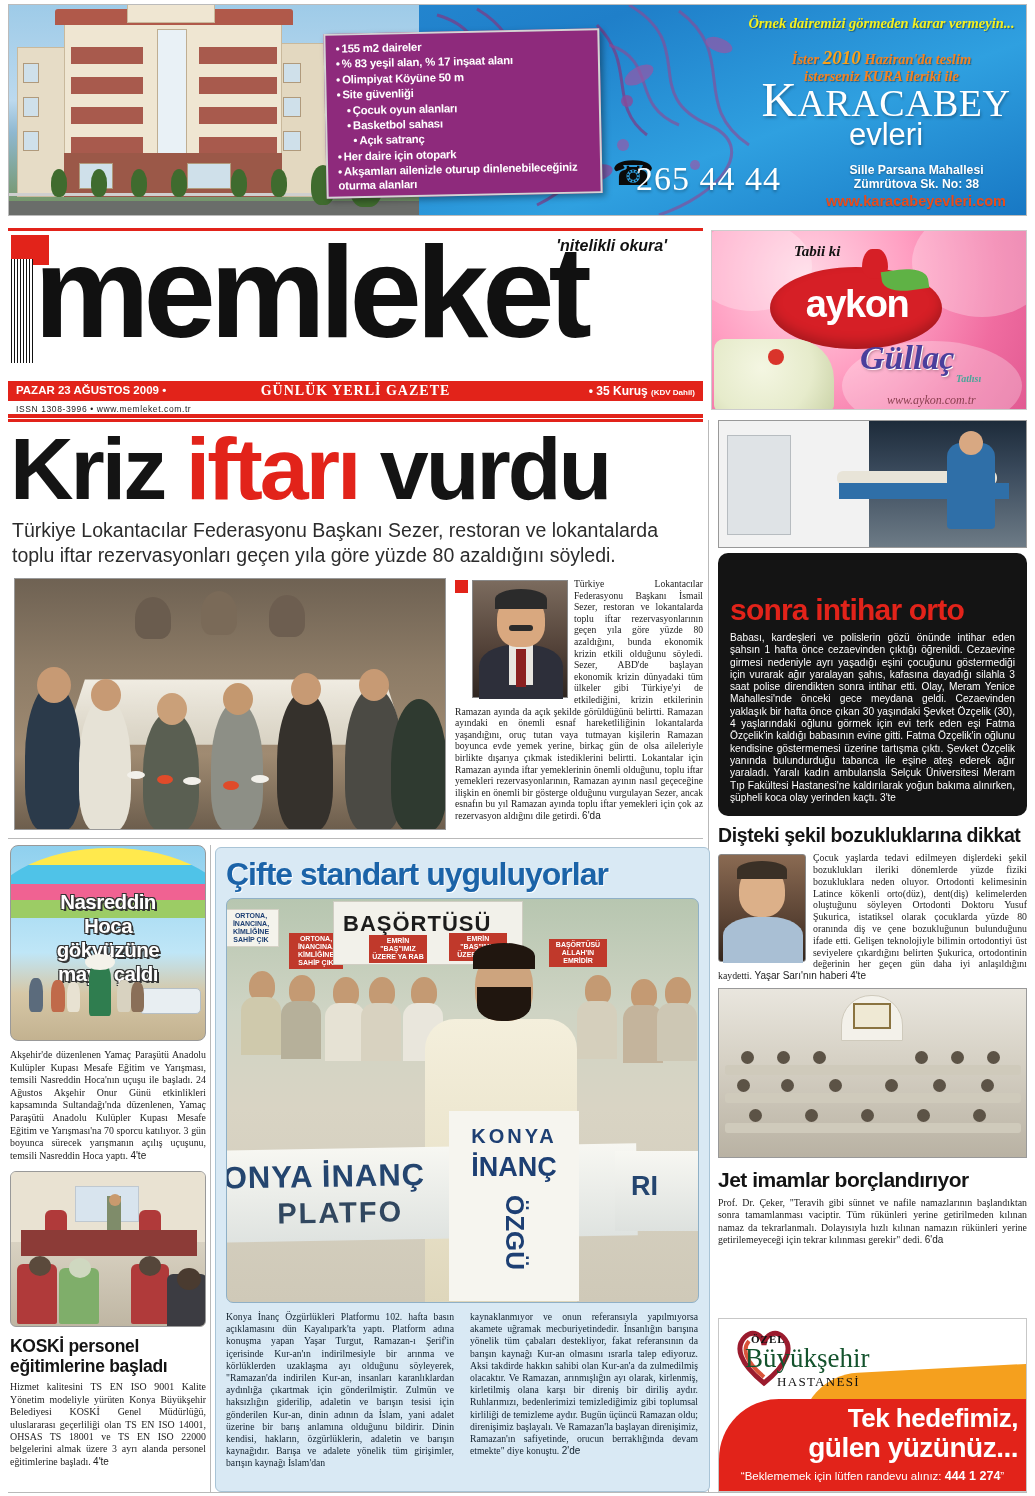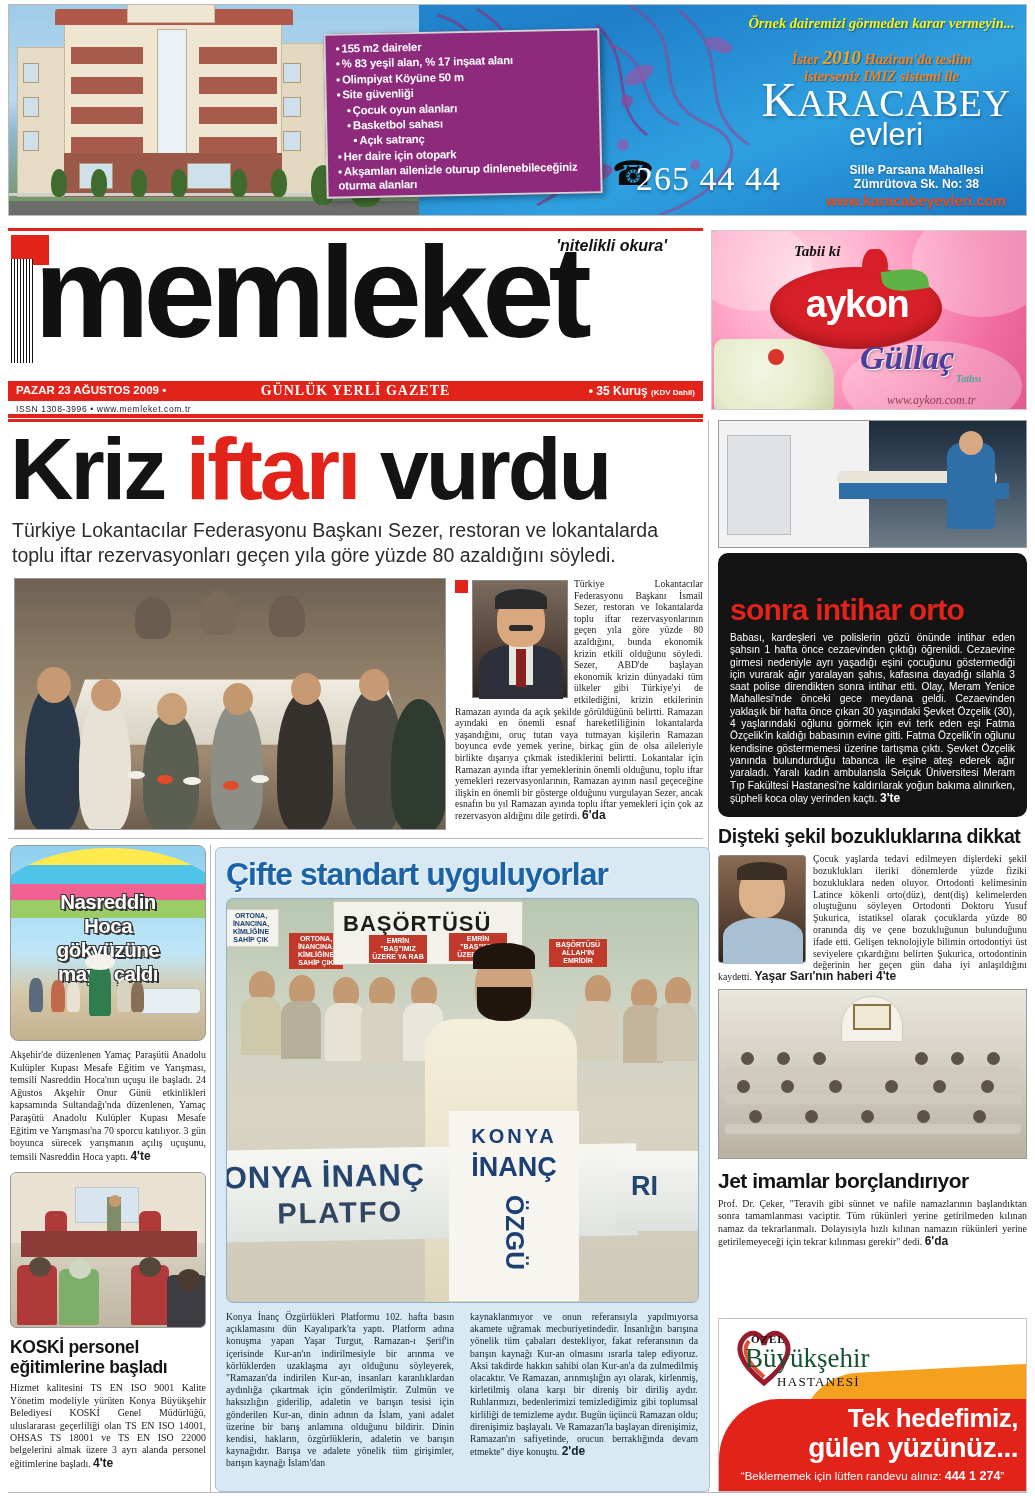--- a/index.html
+++ b/index.html
@@ -203,21 +203,21 @@
   .ap-skin { position:absolute; left:24px; top:12px; width:48px; height:54px;
      background:#d9a87f; border-radius:48% 48% 40% 40%; }
   .ap-hair { position:absolute; left:22px; top:8px; width:52px; height:20px;
      background:#2b2b2b; border-radius:50% 50% 0 0; }
   .ap-mous { position:absolute; left:36px; top:44px; width:24px; height:6px;
      background:#2b2b2b; border-radius:3px; }
   .ap-suit { position:absolute; left:6px; top:64px; width:84px; height:54px;
      background:#2d2f3a; border-radius:40% 40% 0 0; }
   .ap-shirt { position:absolute; left:36px; top:64px; width:24px; height:40px; background:#e8e6e0; }
   .ap-tie { position:absolute; left:43px; top:68px; width:10px; height:38px; background:#8b2020; }
-  .ref { font-weight:bold; font-family:"Liberation Sans",sans-serif; font-size:12px; }
+  .ref { font-weight:normal; font-family:"Liberation Sans",sans-serif; font-size:10px; }
 
   
   .rc { position:absolute; left:718px; top:420px; width:309px; }
   .rc-photo1 {
     width:309px; height:128px; border:1px solid #999; overflow:hidden;
     background: linear-gradient(180deg,#1d2b3a 0%, #3a4a5c 40%, #6d7b86 100%);
     position:relative;
   }
   .amb-body { position:absolute; left:0; top:0; width:150px; height:128px; background:#f2f2f2; }
   .amb-door { position:absolute; left:8px; top:14px; width:64px; height:100px; background:#dfe3e6; border:1px solid #b7bcc0; }
@@ -475,21 +475,21 @@
         <li class="wrap2"><span class="b">•</span><span>Akşamları ailenizle oturup dinlenebileceğiniz oturma alanları</span></li>
       </ul>
     </div>
 
     <div class="ta-right">
       <div class="ta-yellow">Örnek dairemizi görmeden karar vermeyin...</div>
       <div class="ta-orange">
         <span>İster</span>
         <span class="big">2010</span>
         <span>Haziran'da teslim</span><br>
-        <span>isterseniz IMIZ sistemi ile</span>
+        <span>isterseniz KURA ileriki ile</span>
       </div>
       <div class="ta-brand">
         <span class="k">K</span><span>ARACABEY</span>
       </div>
       <div class="ta-brand2">evleri</div>
       <div class="ta-phone-icon">☎</div>
       <div class="ta-phone">265 44 44</div>
       <div class="ta-addr">
         <span>Sille Parsana Mahallesi</span><br><span>Zümrütova Sk. No: 38</span>
       </div>

